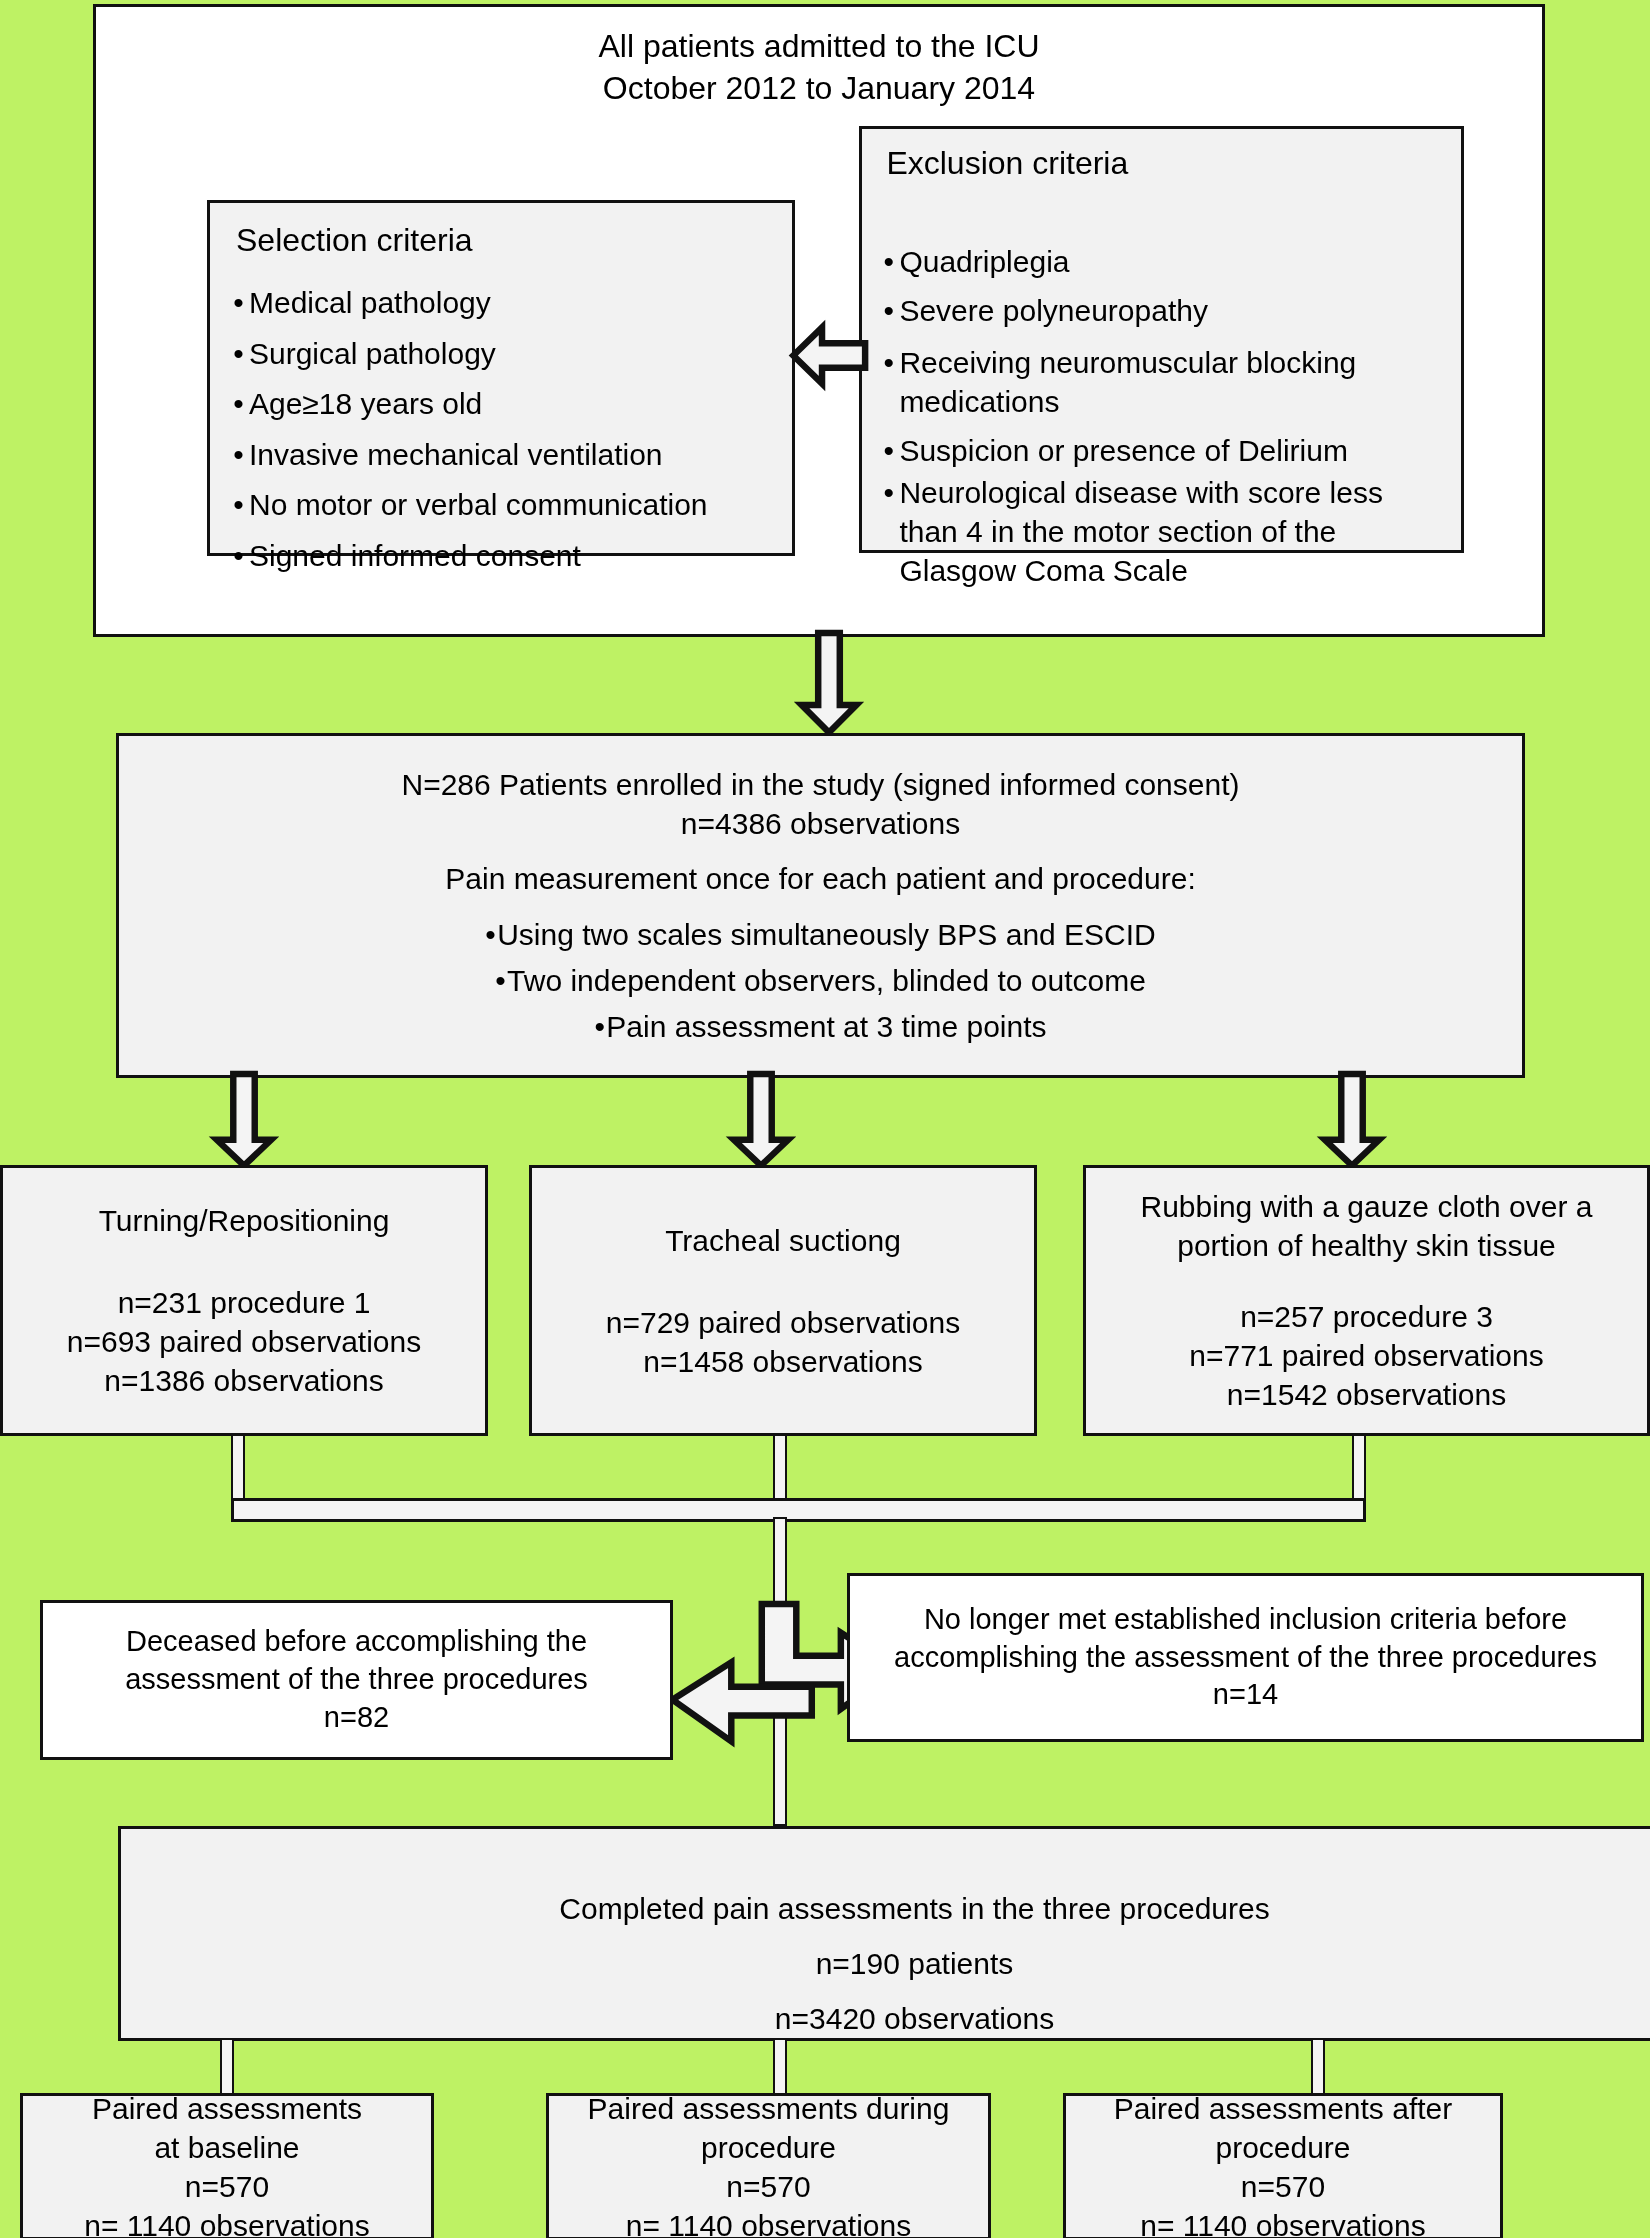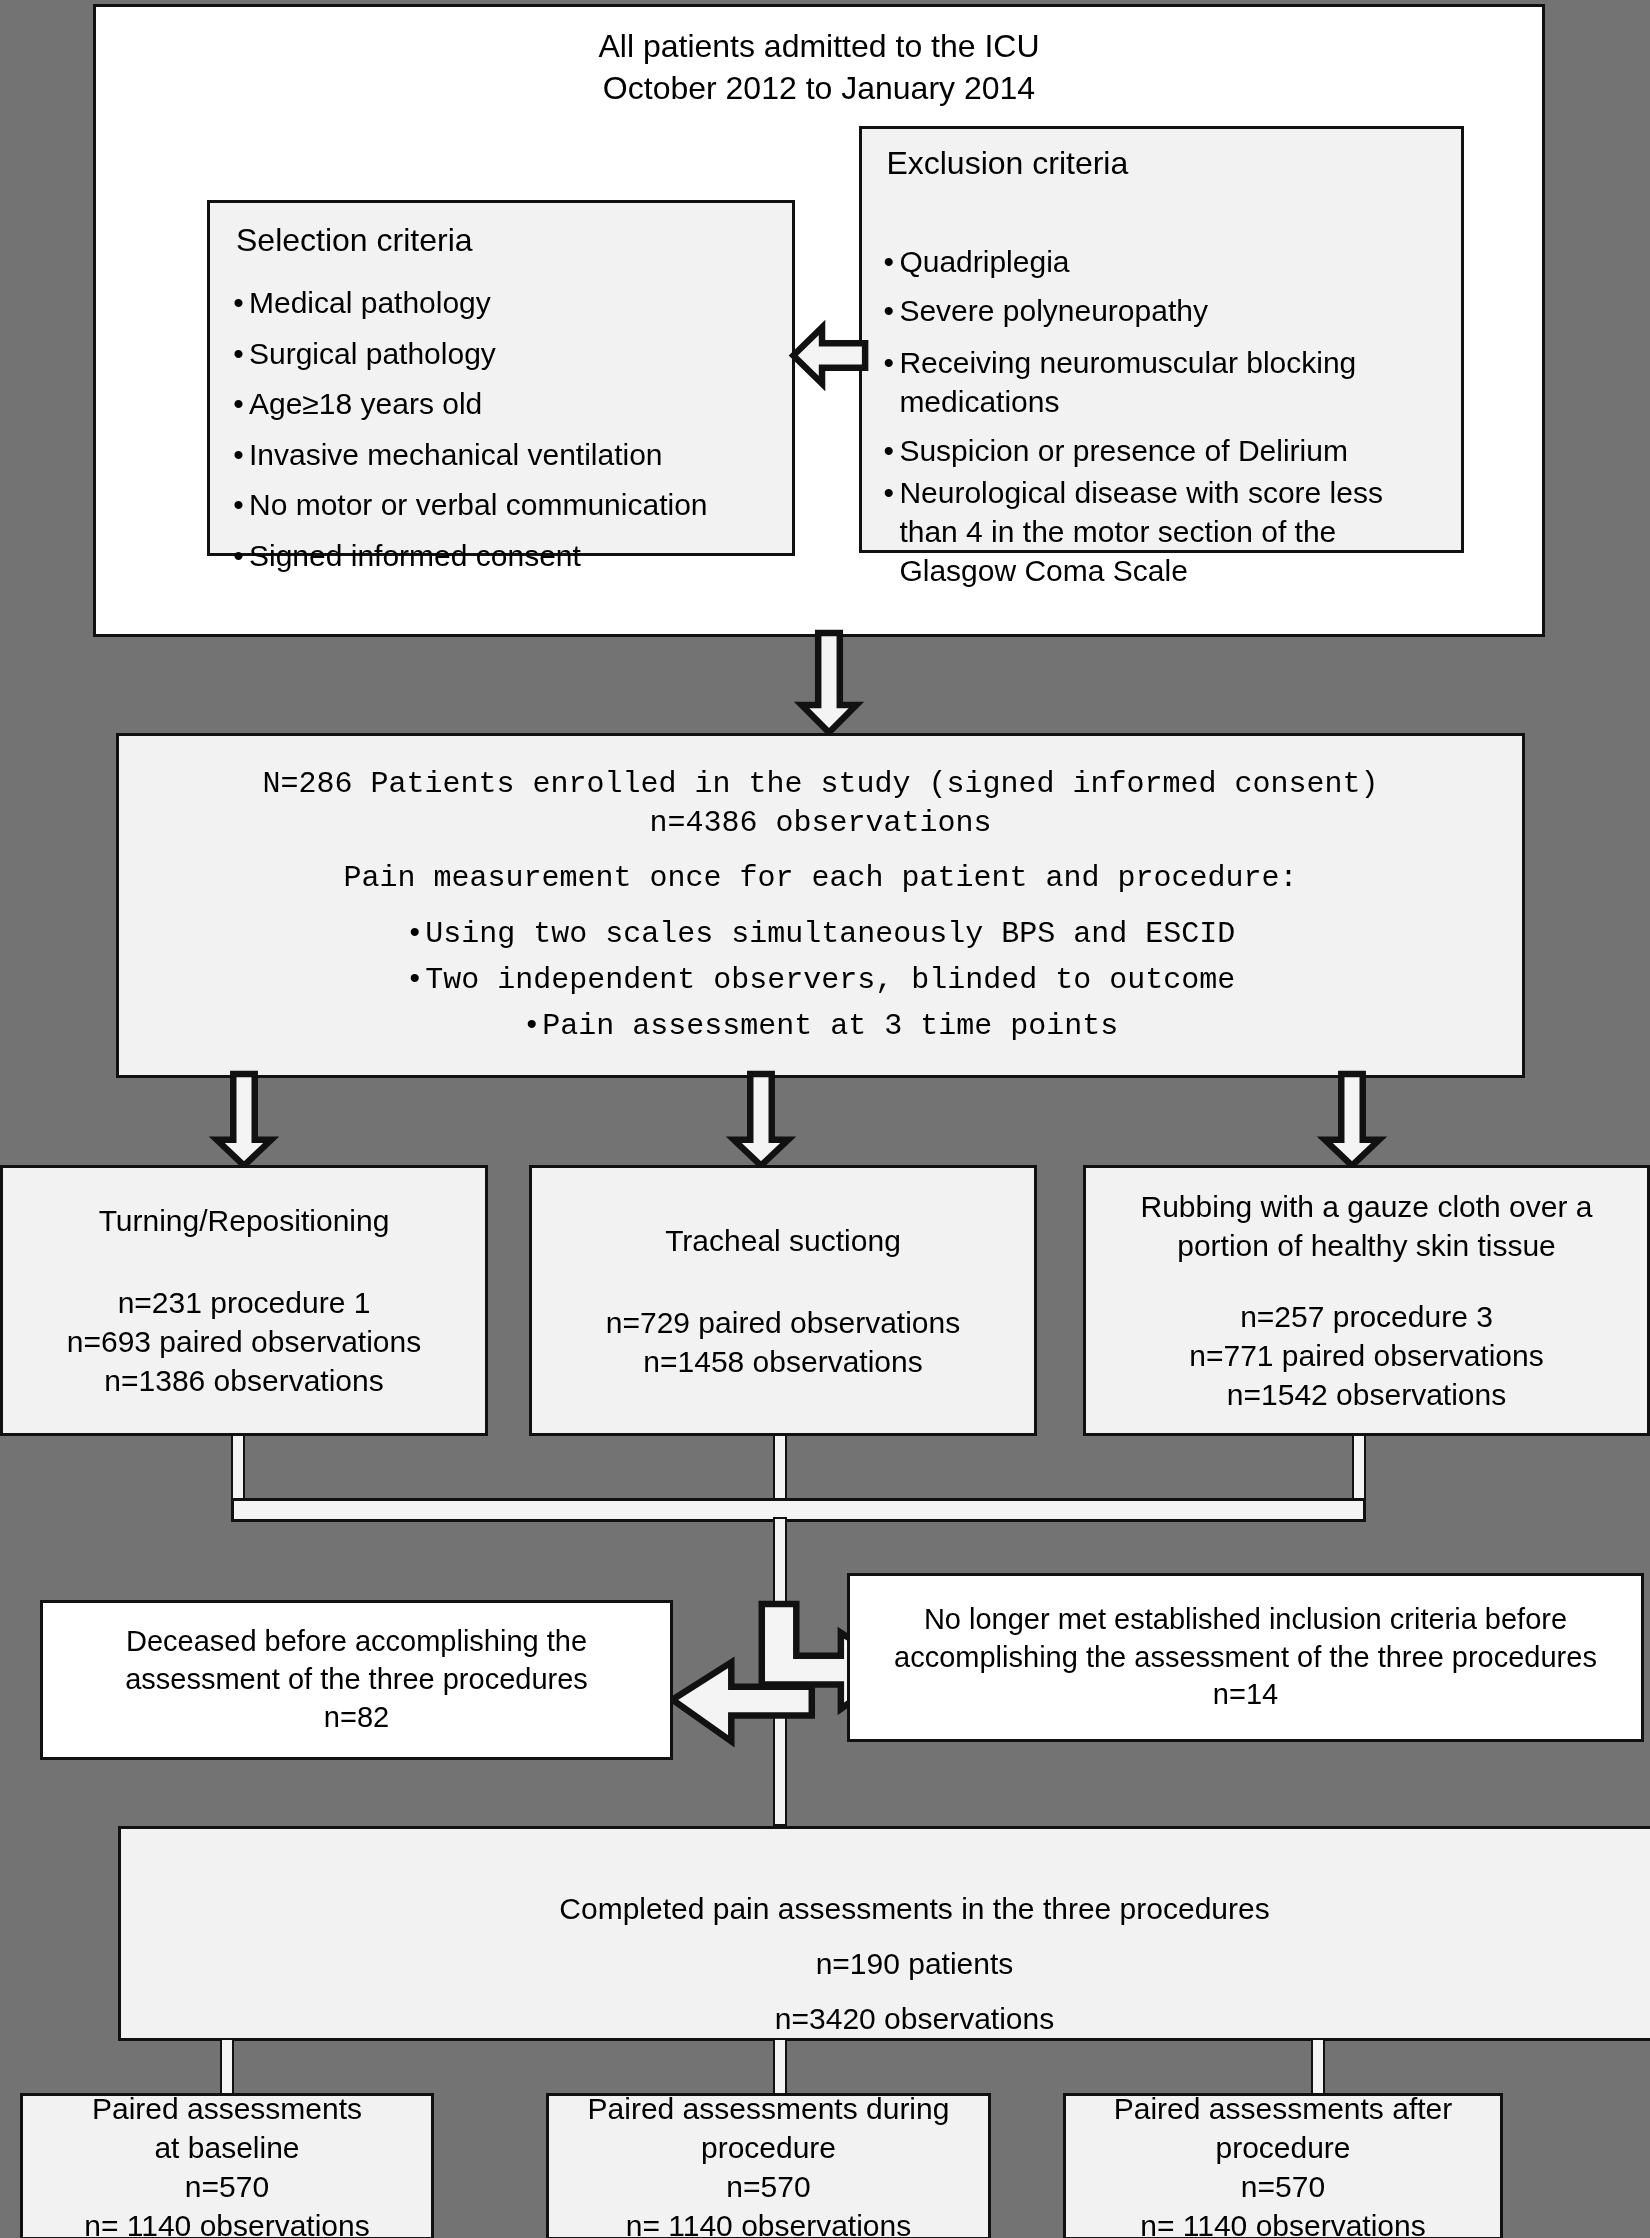--- a/index.html
+++ b/index.html
@@ -7,21 +7,21 @@
     padding: 0;
     background: #ffffff;
   }
   body {
     font-family: "Liberation Sans", sans-serif;
   }
   #canvas {
     position: relative;
     width: 1650px;
     height: 2239px;
-    background: #737373;
+    background: #bef264;
     overflow: hidden;
   }
   
   .box {
     position: absolute;
     box-sizing: border-box;
     border: 3.6px solid #111111;
     background: #f2f2f2;
     display: flex;
     flex-direction: column;
@@ -125,21 +125,21 @@
   </div>
 
   <svg class="conn" style="left:789px; top:316px;" width="79" height="79" viewBox="0 0 110 110">
     <polygon class="fillpoly" points="6,55 46,16 46,38 106,38 106,72 46,72 46,94"></polygon>
   </svg>
 
   <svg class="conn" style="left:793px; top:633px;" width="72" height="101" viewBox="0 0 100 140">
     <polygon class="fillpoly" points="35,0 65,0 65,100 88,100 50,138 12,100 35,100"></polygon>
   </svg>
 
-  <div class="box" style="left:116px; top:733px; width:1409px; height:345px; justify-content:flex-start; padding:29px 21.5px;font-family:Liberation Mono, monospace;">
+  <div class="box" style="left:116px; top:733px; width:1409px; height:345px; justify-content:flex-start; padding:29px 21.5px;">
     <div class="ctr t-body">
       <div>N=286 Patients enrolled in the study (signed informed consent)</div>
       <div>n=4386 observations</div>
     </div>
     <div class="spacer-md"></div>
     <div class="ctr t-body">Pain measurement once for each patient and procedure:</div>
     <div class="spacer-md"></div>
     <ul class="centered-bullets t-body">
       <li>Using two scales simultaneously BPS and ESCID</li>
       <li>Two independent observers, blinded to outcome</li>

